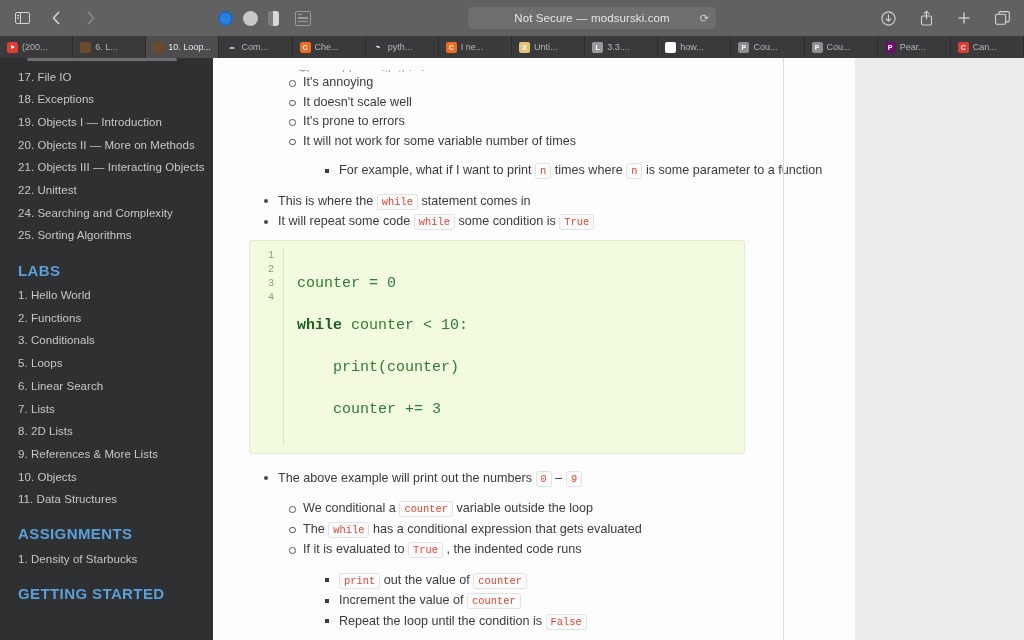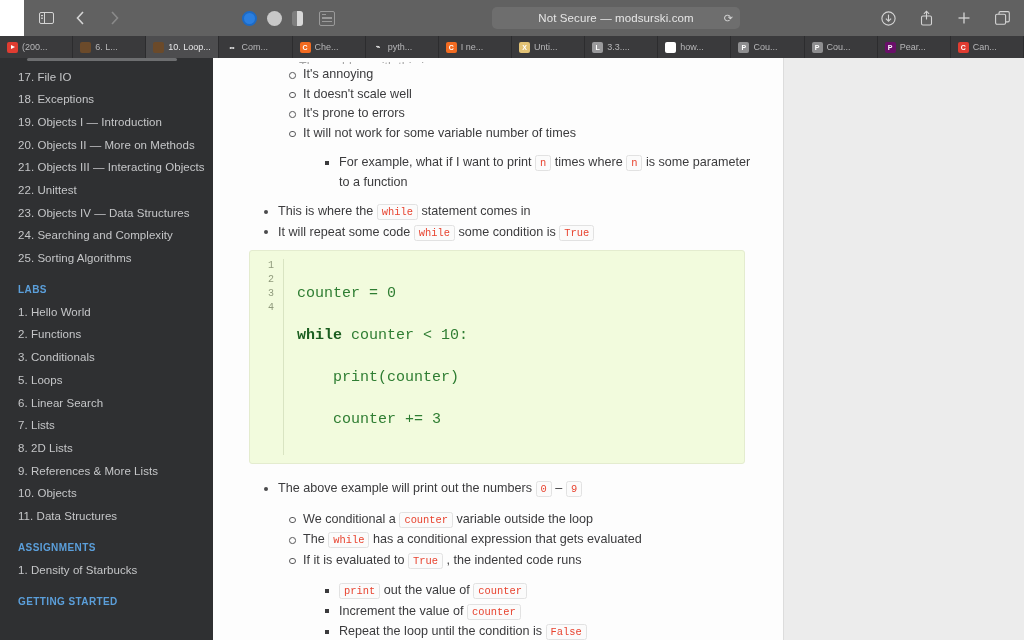--- a/index.html
+++ b/index.html
@@ -12,21 +12,20 @@
 
   
   .browser { width: 1024px; height: 640px; display: flex; flex-direction: column; }
 
   .toolbar {
     height: 36px; flex: 0 0 36px;
     background: #616161;
     display: flex; align-items: center;
     padding: 0 12px;
     position: relative;
-    margin-left: 24px;
   }
   .tb-left { display: flex; align-items: center; gap: 14px; }
   .tb-icon {
     width: 20px; height: 20px;
     display: flex; align-items: center; justify-content: center;
     color: #d4d4d4;
   }
   .tb-icon.dim { color: #8a8a8a; }
   .tb-icon svg { display: block; }
 
@@ -125,36 +124,36 @@
     background: #6d6e70; border-radius: 2px;
   }
   .sb-item {
     font-size: 11.5px; line-height: 1;
     padding: 5.6px 0 5.6px 18px;
     color: #c5c6c8;
     letter-spacing: .05px;
     white-space: nowrap;
   }
   .sb-heading {
-    font-size: 10px; font-weight: bold;
+    font-size: 15px; font-weight: bold;
     color: #5b9fdb;
     padding: 14px 0 6px 18px;
     letter-spacing: .4px;
   }
 
   
   .content-wrap {
     flex: 1 1 auto; position: relative; overflow: hidden;
     background: #ececec;
   }
   .page {
     position: absolute; top: 0; left: 0;
-    width: 570px; height: 100%;
+    width: 642px; height: 100%;
     background: #fdfdfd;
-    padding: 0 20px 0 36px;
+    padding: 8px 20px 0 36px;
   }
   .page-inner { padding-top: 2px; }
 
   .clip-top {
     height: 4px; overflow: hidden;
     font-size: 12.5px; color: #4a4a4a;
     margin-left: 50px;
     opacity: .5;
   }
 
@@ -368,21 +367,20 @@
   <div class="viewport">
 
     <div class="sidebar">
       <div class="sb-scroll"></div>
       <div class="sb-item">17. File IO</div>
       <div class="sb-item">18. Exceptions</div>
       <div class="sb-item">19. Objects I — Introduction</div>
       <div class="sb-item">20. Objects II — More on Methods</div>
       <div class="sb-item">21. Objects III — Interacting Objects</div>
       <div class="sb-item">22. Unittest</div>
-      <div class="sb-item">23. Objects IV — Data Structures</div>
       <div class="sb-item">24. Searching and Complexity</div>
       <div class="sb-item">25. Sorting Algorithms</div>
       <div class="sb-heading">LABS</div>
       <div class="sb-item">1. Hello World</div>
       <div class="sb-item">2. Functions</div>
       <div class="sb-item">3. Conditionals</div>
       <div class="sb-item">5. Loops</div>
       <div class="sb-item">6. Linear Search</div>
       <div class="sb-item">7. Lists</div>
       <div class="sb-item">8. 2D Lists</div>

